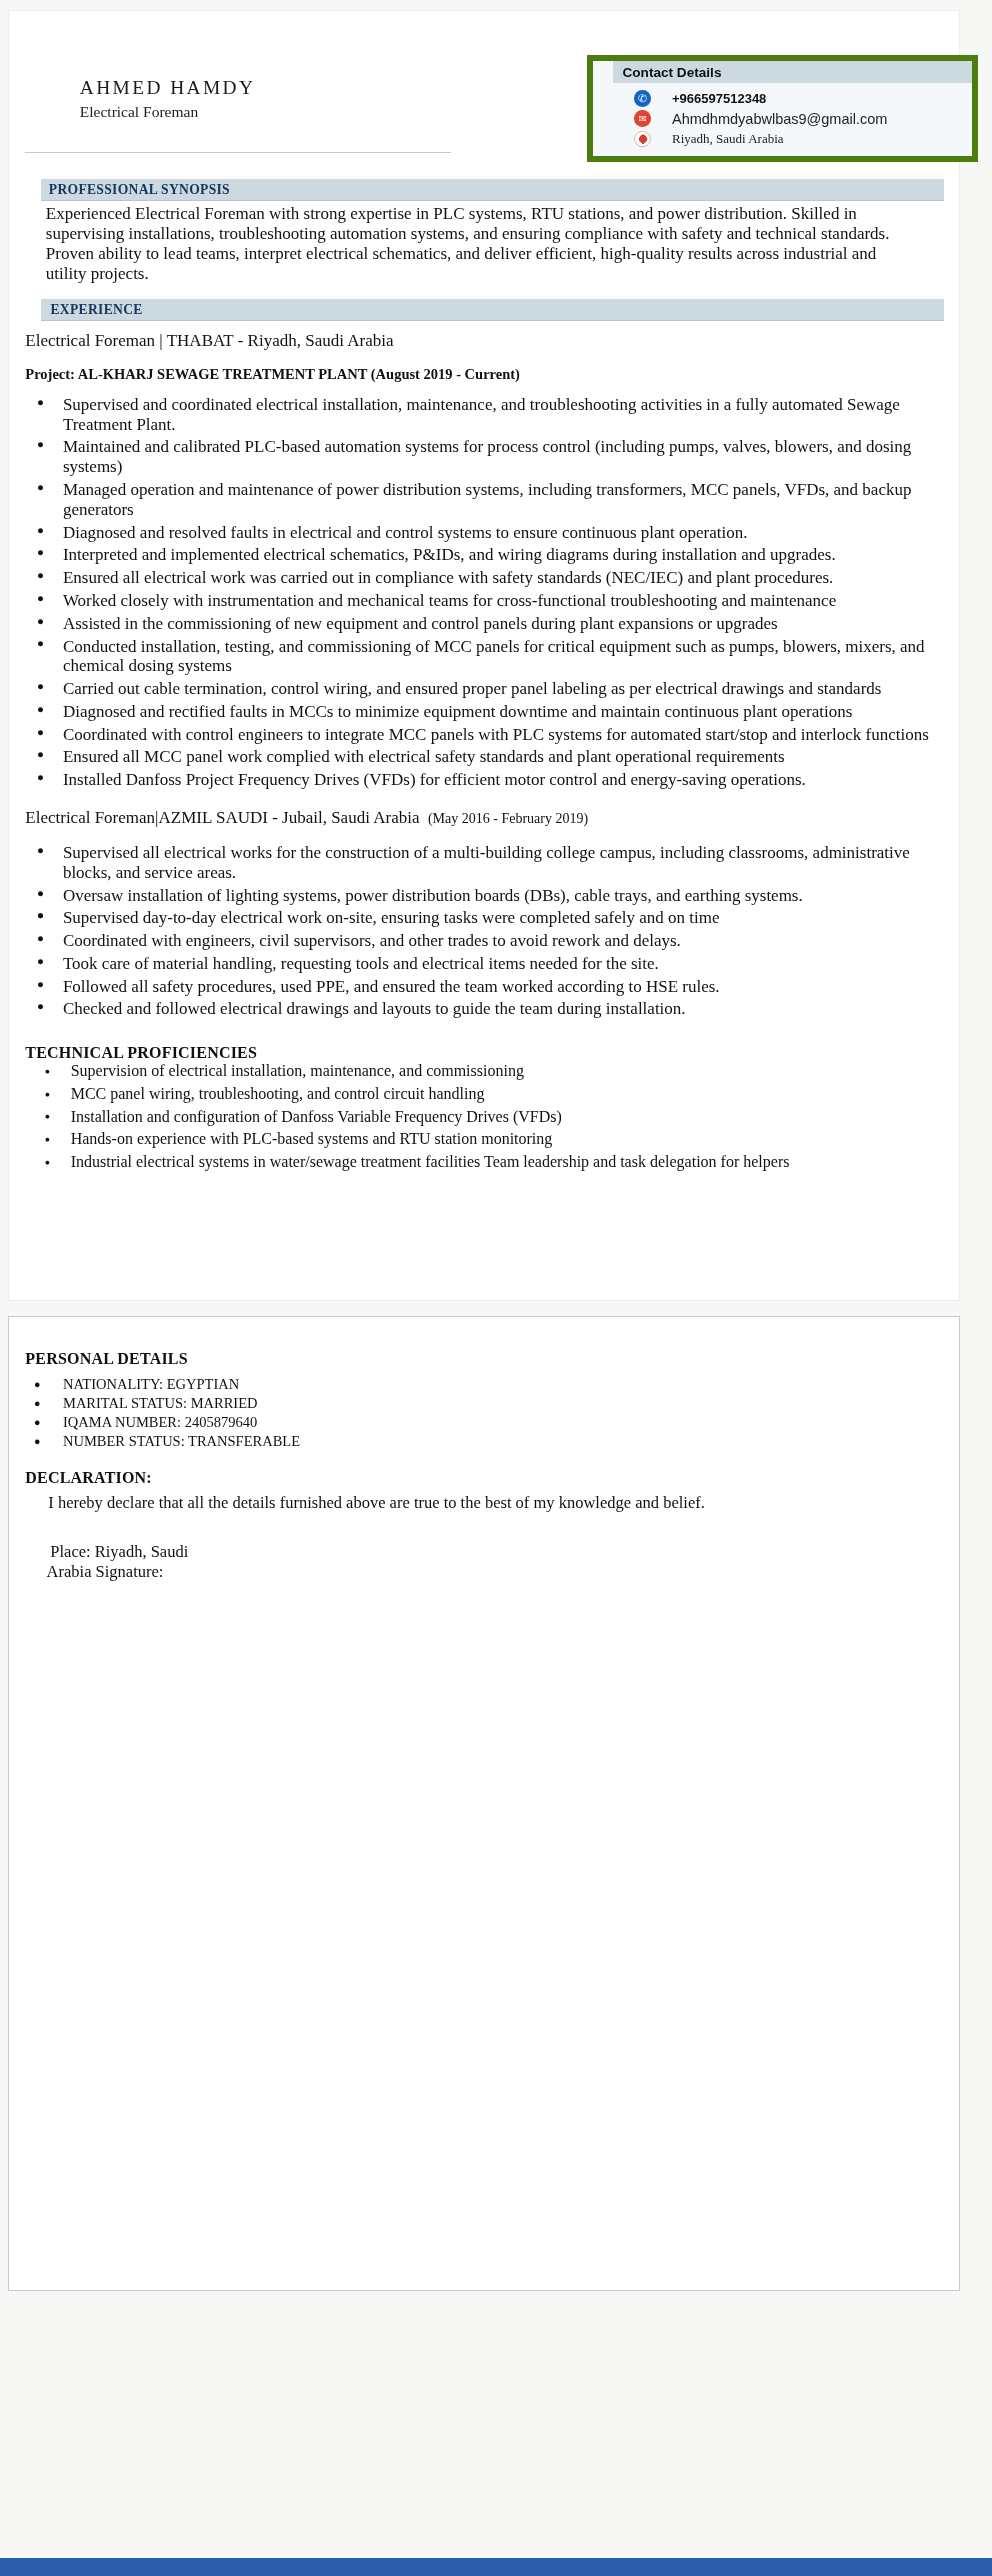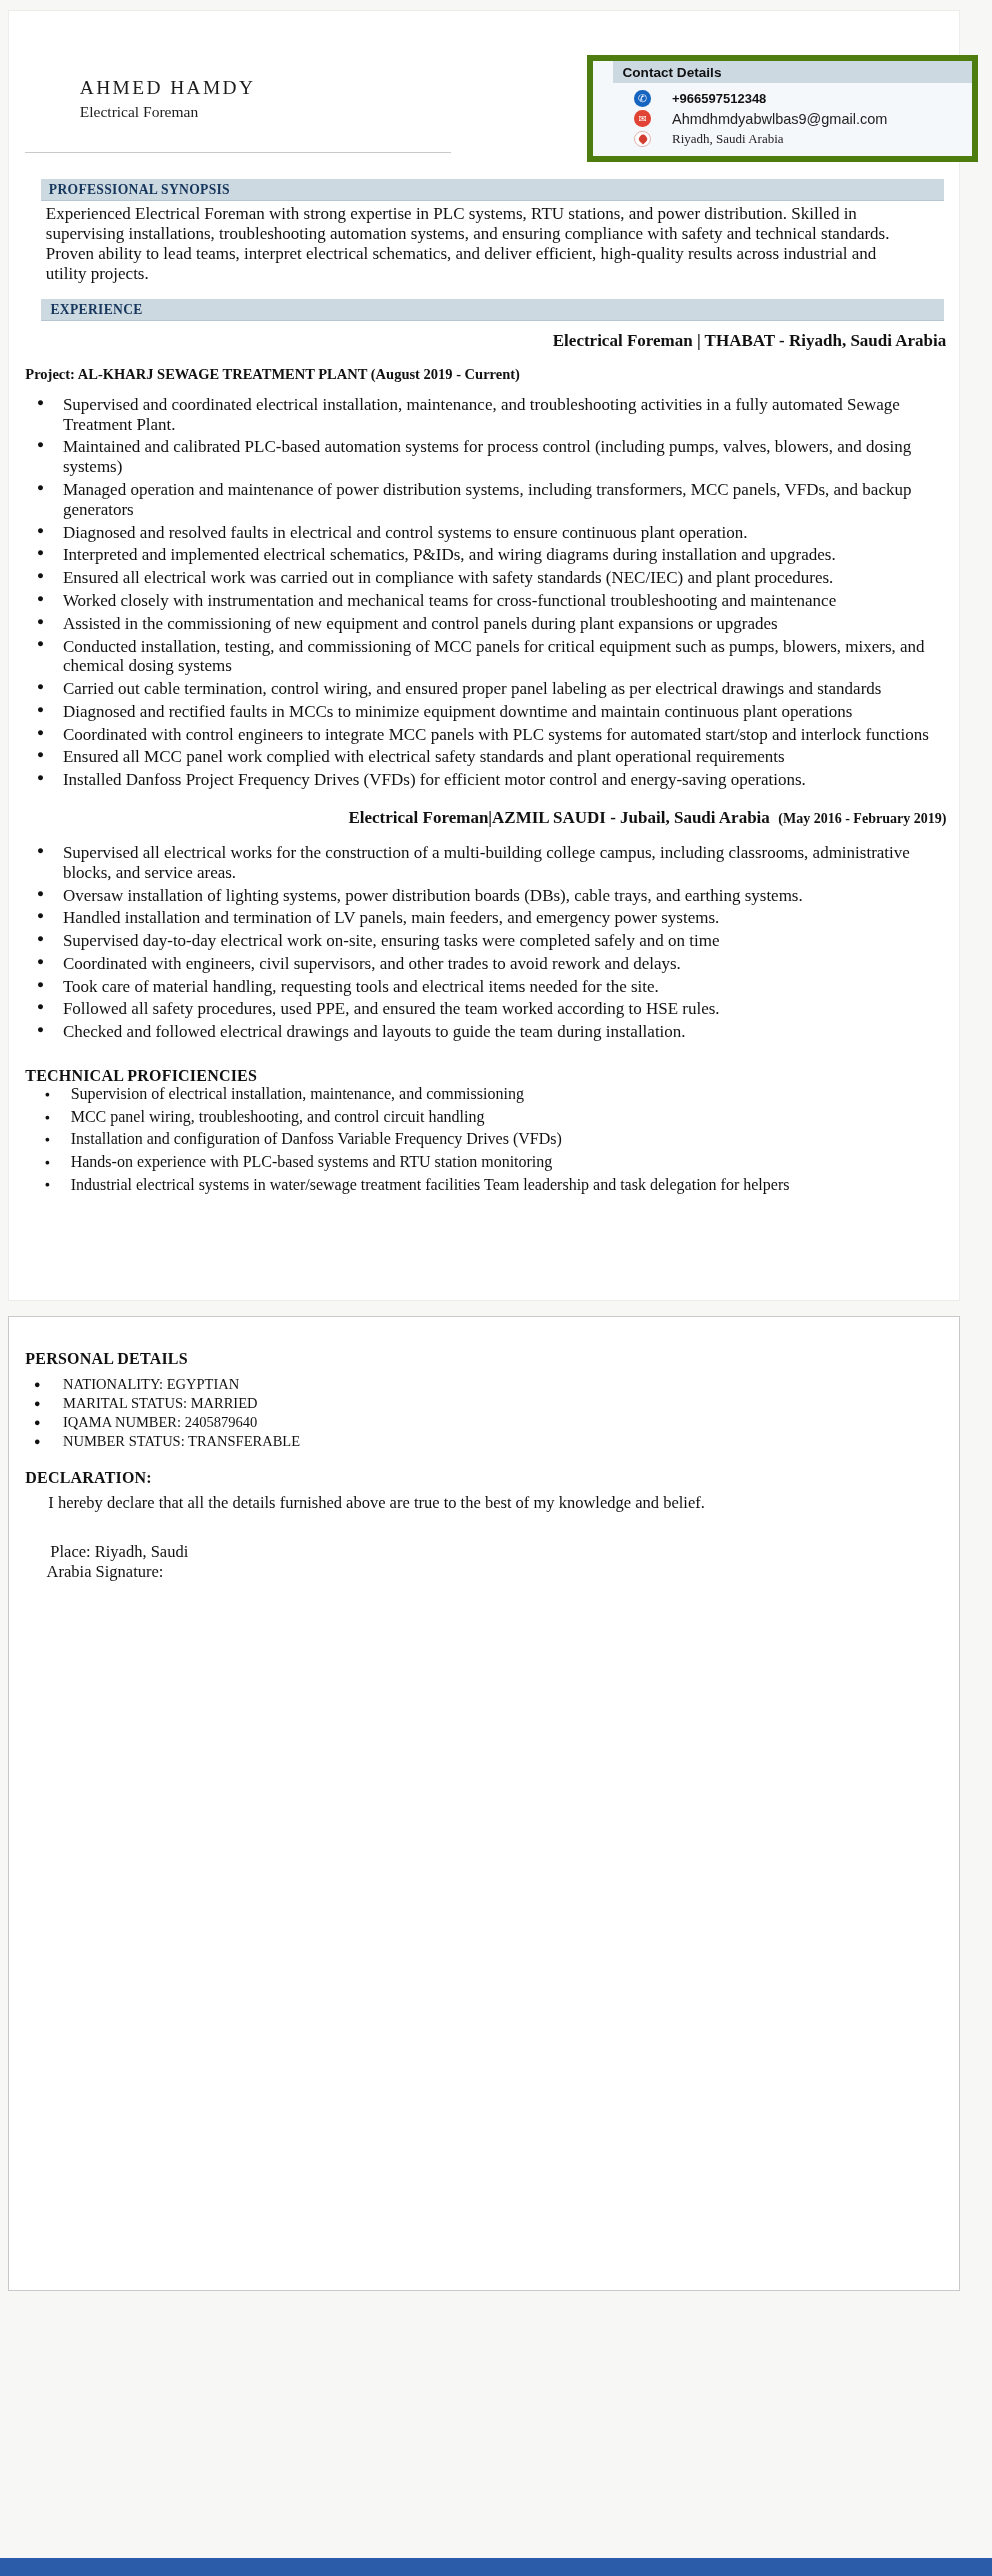--- a/index.html
+++ b/index.html
@@ -29,21 +29,21 @@
   .contact-location{font-size:13px;font-family:"Liberation Serif",serif;color:#222;}
 
   
   .section-bar{position:absolute;left:32px;width:903px;background:var(--accent-bar-bg,#ccd9e1);color:var(--accent-bar-text,#16365c);font-weight:bold;font-size:13.6px;letter-spacing:0.3px;padding:2.9px 9.7px;box-sizing:border-box;border-bottom:1px solid #b6c6d0;}
   .bar-synopsis{top:168px;padding-left:8px;}
   .bar-experience{top:272px;margin-top:16px;}
 
   .synopsis{position:absolute;left:37px;top:193px;width:872px;font-size:17px;line-height:1.18;margin:0;}
 
   .body-flow{position:absolute;left:16.5px;top:320px;width:921px;}
-  .job-title{font-size:17px;font-weight:bold;margin:0 0 15.5px 0;text-align:right;}
+  .job-title{font-size:17px;font-weight:normal;margin:0 0 15.5px 0;}
   .job-title .dates{font-size:14px;}
   .project-line{font-size:14.5px;font-weight:bold;margin:0 0 11.6px 0;}
   .plain-heading{font-size:16px;font-weight:bold;letter-spacing:0.2px;margin:0;}
 
   ul.bullets{list-style:none;margin:0;padding:0 0 0 11.6px;}
   ul.bullets li{position:relative;padding-left:26px;margin-bottom:2.9px;font-size:17px;line-height:1.17;}
   ul.bullets .dot{position:absolute;left:0;top:1.9px;font-size:11.6px;line-height:1;}
   ul.small{padding-left:19.4px;}
   ul.small li{font-size:16px;margin-bottom:3.9px;}
   ul.small .dot{font-size:8.7px;top:4.8px;}
@@ -141,21 +141,21 @@
         </ul>
 
       <h3 class="job-title mt18"><span>Electrical Foreman|AZMIL SAUDI - Jubail, Saudi Arabia</span>&nbsp; <span class="dates">(May 2016 - February 2019)</span></h3>
 
       <ul class="bullets big">
 
           <li class="bullet-item"><span class="dot">●</span><span>Supervised all electrical works for the construction of a multi-building college campus, including classrooms, administrative blocks, and service areas.</span></li>
 
           <li class="bullet-item"><span class="dot">●</span><span>Oversaw installation of lighting systems, power distribution boards (DBs), cable trays, and earthing systems.</span></li>
 
-          <li class="bullet-item"><span class="dot">●</span><span>Handled installation and termination of LV panels, main feeders, and emergency power systems.</span></li>
+          <li class="bullet-item"><span class="dot">●</span></li>
 
           <li class="bullet-item"><span class="dot">●</span><span>Supervised day-to-day electrical work on-site, ensuring tasks were completed safely and on time</span></li>
 
           <li class="bullet-item"><span class="dot">●</span><span>Coordinated with engineers, civil supervisors, and other trades to avoid rework and delays.</span></li>
 
           <li class="bullet-item"><span class="dot">●</span><span>Took care of material handling, requesting tools and electrical items needed for the site.</span></li>
 
           <li class="bullet-item"><span class="dot">●</span><span>Followed all safety procedures, used PPE, and ensured the team worked according to HSE rules.</span></li>
 
           <li class="bullet-item"><span class="dot">●</span><span>Checked and followed electrical drawings and layouts to guide the team during installation.</span></li>

